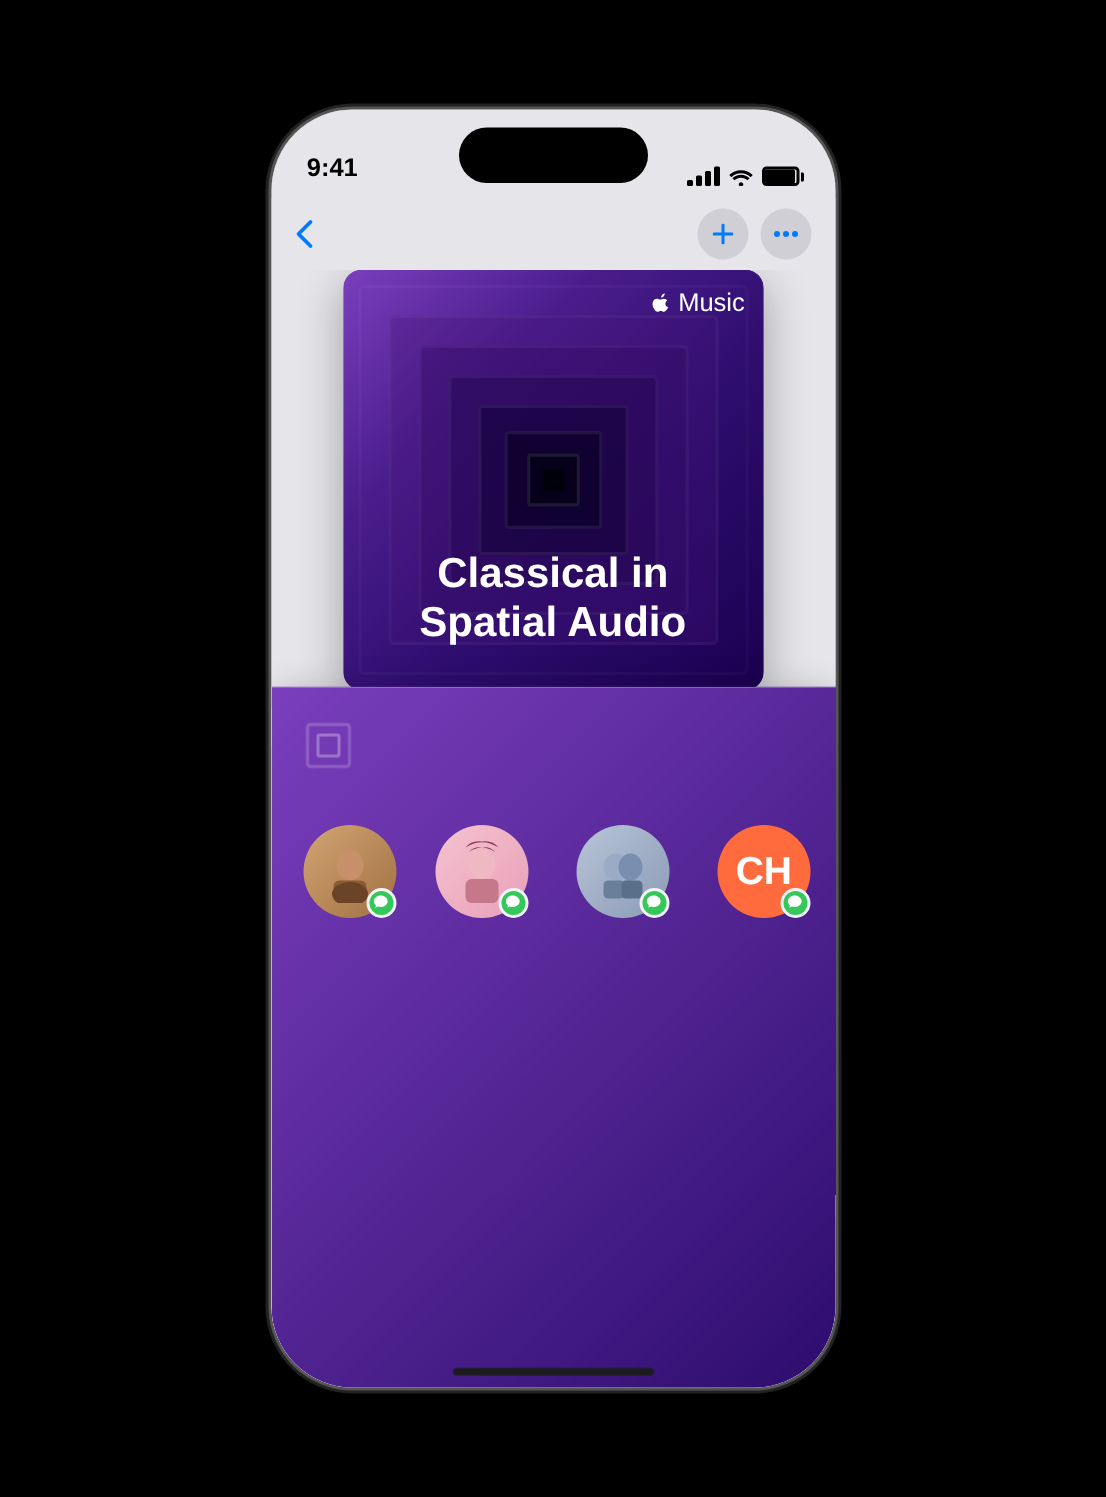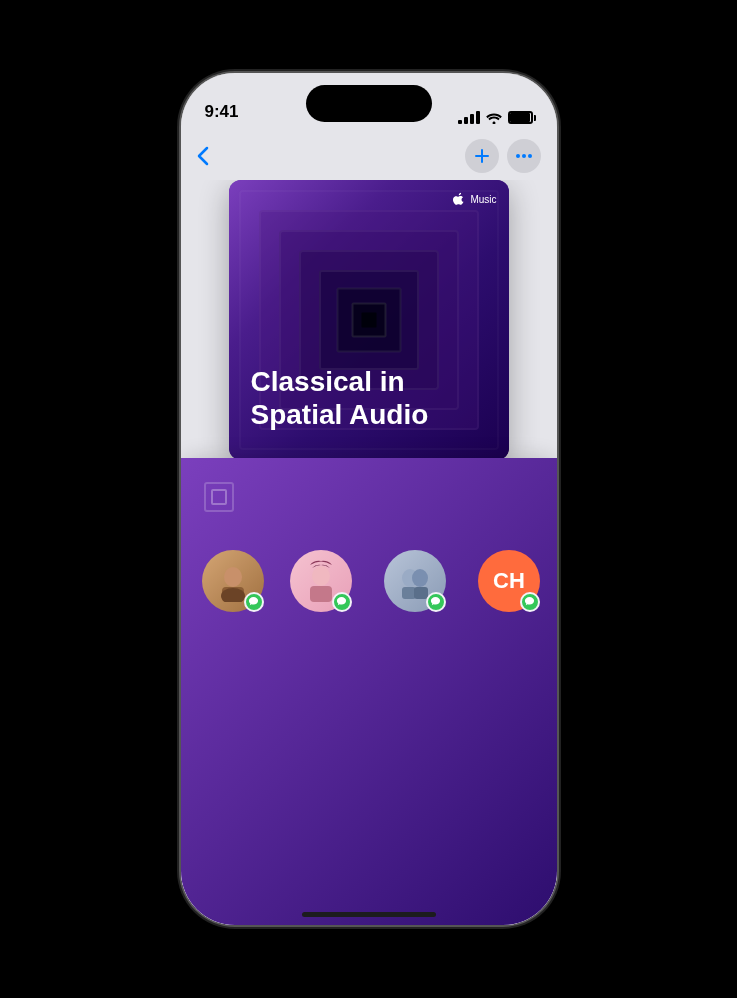--- a/index.html
+++ b/index.html
@@ -175,37 +175,38 @@
       position: relative;
       overflow: hidden;
       box-shadow: 0 8px 30px rgba(0,0,0,0.3);
     }
 
     .apple-music-badge {
       position: absolute;
       top: 12px;
       right: 12px;
       color: white;
-      font-size: 10px;
+      font-size: 17px;
       font-weight: 500;
       display: flex;
       align-items: center;
       gap: 4px;
     }
 
     .apple-music-badge svg {
       width: 14px;
       height: 14px;
     }
 
     .album-text-overlay {
       position: absolute;
       bottom: 28px;
       left: 22px;
       right: 22px;
+      text-align: center;
     }
 
     .album-title-overlay {
       font-size: 28px;
       font-weight: 700;
       color: white;
       line-height: 1.2;
     }
 
     .album-title-overlay .bold-part {
@@ -308,21 +309,21 @@
       position: relative;
     }
 
     .avatar-circle {
       width: 62px;
       height: 62px;
       border-radius: 50%;
       display: flex;
       align-items: center;
       justify-content: center;
-      font-size: 22px;
+      font-size: 26px;
       font-weight: 600;
       color: white;
     }
 
     .message-badge {
       position: absolute;
       bottom: 0;
       right: 0;
       width: 20px;
       height: 20px;

